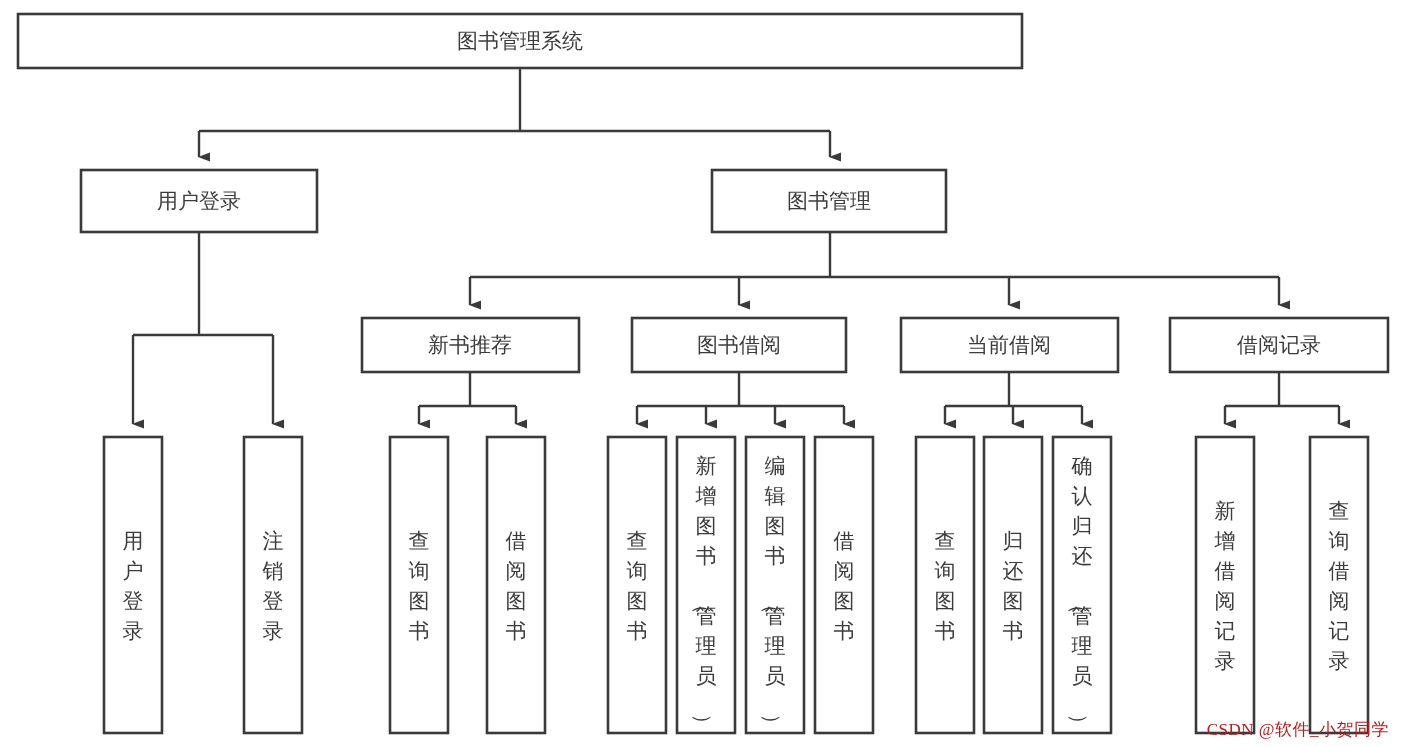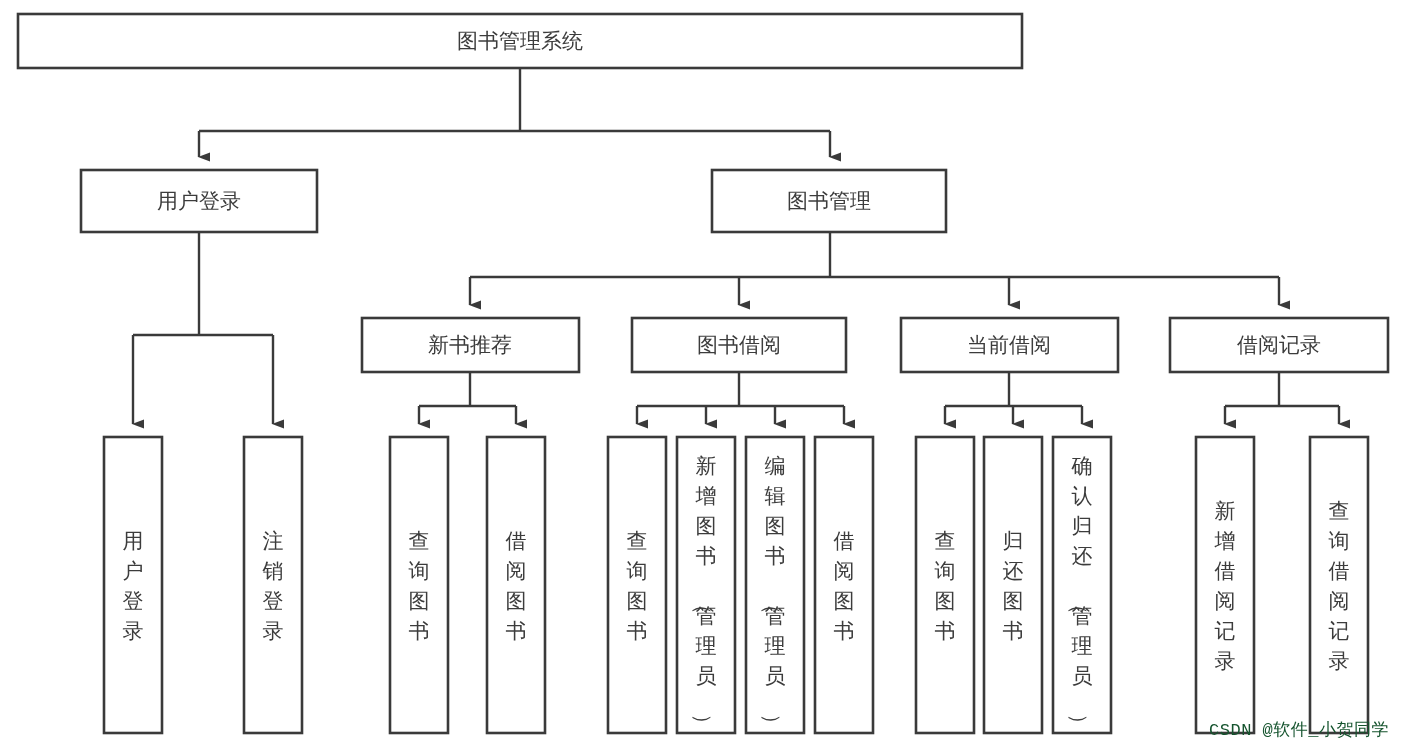--- a/index.html
+++ b/index.html
@@ -52,23 +52,23 @@
   .node-label-vertical {
     fill: #3c3c3c;
     font-family: "Liberation Sans", "DejaVu Sans", sans-serif;
     font-size: 21px;
     text-anchor: middle;
   }
   .watermark {
     position: absolute;
     right: 8px;
     bottom: 6px;
-    font-family: Liberation Mono, monospace;
+    font-family: Liberation Serif, serif;
     font-size: 17px;
-    color: #14532d;
+    color: #b91c1c;
     letter-spacing: 0.5px;
     white-space: nowrap;
     user-select: none;
   }
 </style>
 </head>
 <body>
 
 <div id="diagram-root">
 

